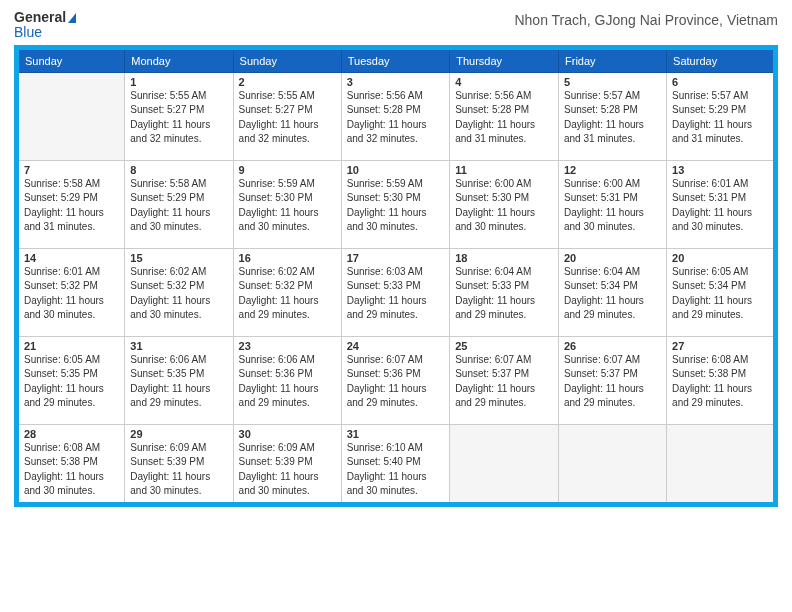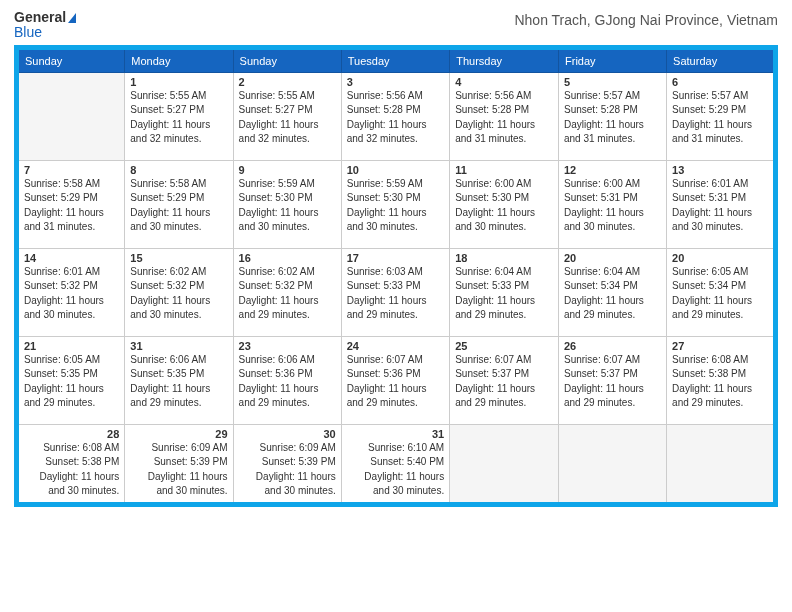--- a/index.html
+++ b/index.html
@@ -77,21 +77,20 @@
     .day-info {
       color: #333;
       line-height: 1.45;
       font-size: 10px;
     }
     .week-row td {
       height: 88px;
     }
     .last-row td {
       height: 72px;
-      text-align: right;
     }
   </style>
 </head>
 <body>
 
 <div class="page">
   <div class="header">
     <div class="logo">
     <div style="display:flex;flex-direction:column;line-height:1.1;">
       <div style="font-size:14px;font-weight:bold;color:#333;">General<span style="display:inline-block;width:0;height:0;border-left:8px solid transparent;border-right:0px solid transparent;border-bottom:10px solid #1565c0;margin-left:2px;vertical-align:middle;"></span></div>

